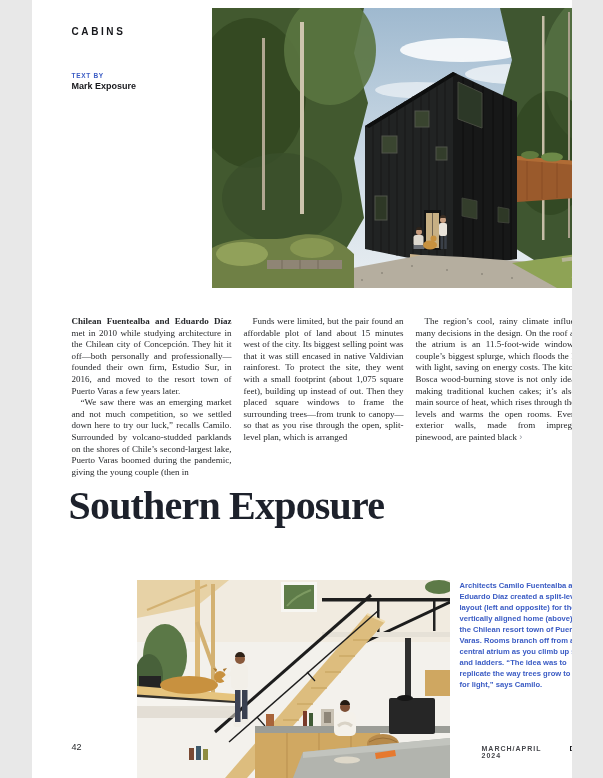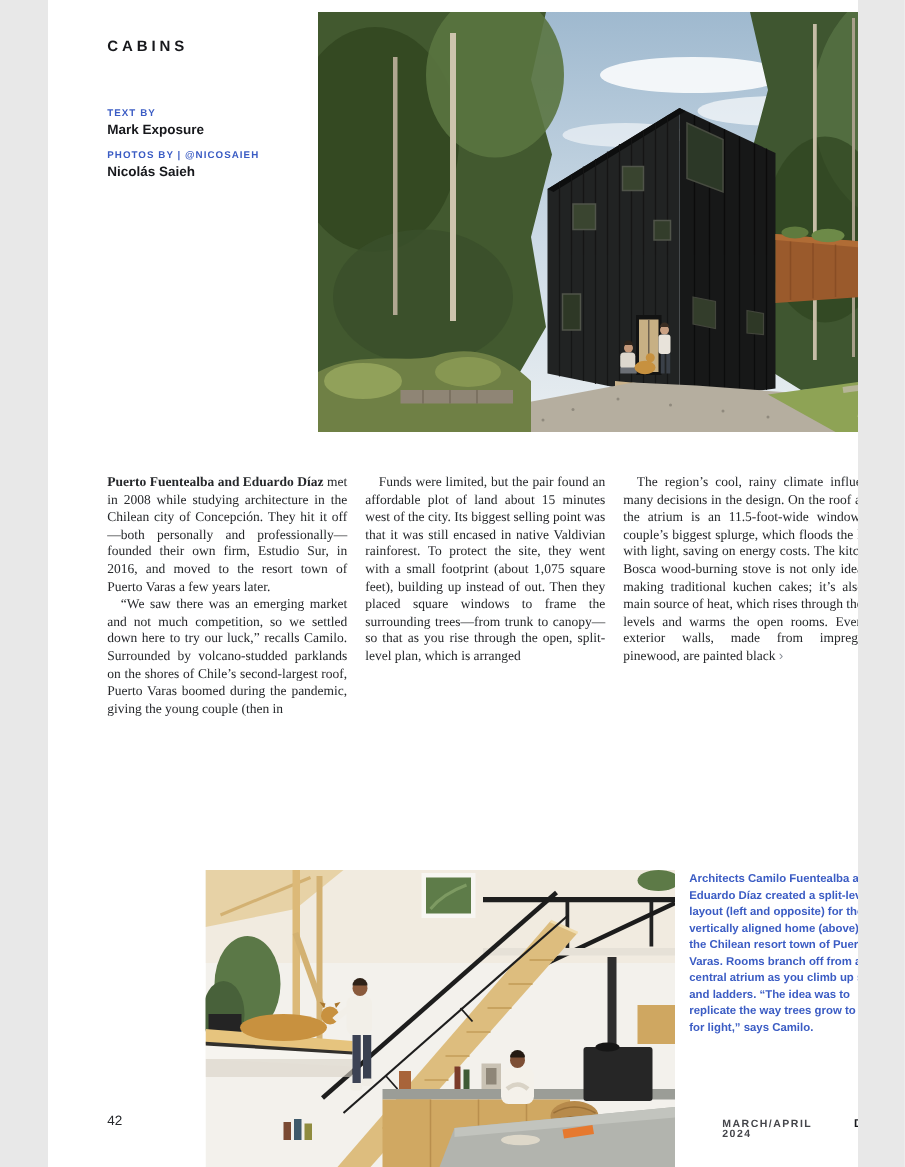--- a/index.html
+++ b/index.html
@@ -64,24 +64,20 @@
 
 <div id="page">
 
   <div id="section-label" class="abs">CABINS</div>
 
   <div id="credit-text" class="abs">
     <div class="credit-label">TEXT BY</div>
     <div class="credit-name">Mark Exposure</div>
   </div>
 
-  <div id="credit-photo" class="abs">
-    <div class="credit-label">PHOTOS BY | @NICOSAIEH</div>
-    <div class="credit-name">Nicolás Saieh</div>
-  </div>
 
   <div id="top-photo" class="abs" role="img">
     <svg viewBox="0 0 423 280" preserveAspectRatio="none">
       <defs>
         <linearGradient id="sky" x1="0" y1="0" x2="0" y2="1">
           <stop offset="0" stop-color="#9fb9cf"></stop>
             <stop offset="0.55" stop-color="#cddbe6"></stop>
             <stop offset="1" stop-color="#e9eef1"></stop>
         </linearGradient>
       </defs>
@@ -191,30 +187,31 @@
       <g stroke="#6f6555" stroke-width="0.8">
           <line x1="70" y1="252" x2="70" y2="261"></line>
           <line x1="88" y1="252" x2="88" y2="261"></line>
           <line x1="106" y1="252" x2="106" y2="261"></line>
         </g>
       <path d="M350,252 C375,248 395,250 423,244" stroke="#c0b9a8" stroke-width="4" fill="none" opacity="0.8"></path>
     </svg>
   </div>
 
   <div id="col-1" class="abs body-col">
-    <p><span class="lead-in">Puerto Fuentealba and Eduardo Díaz</span><span> met in 2008 while studying architecture in the Chilean city of Concepción. They hit it off—both personally and professionally—founded their own firm, Estudio Sur, in 2016, and moved to the resort town of Puerto Varas a few years later.</span></p>
-    <p class="indent">“We saw there was an emerging market and not much competition, so we settled down here to try our luck,” recalls Camilo. Surrounded by volcano-studded parklands on the shores of Chile’s second-largest roof, Puerto Varas boomed during the pandemic, giving the young couple (then in</p>
+    <p><span class="lead-in">Chilean Fuentealba and Eduardo Díaz</span><span> met in 2010 while studying architecture in the Chilean city of Concepción. They hit it off—both personally and professionally—founded their own firm, Estudio Sur, in 2016, and moved to the resort town of Puerto Varas a few years later.</span></p>
+    <p class="indent">“We saw there was an emerging market and not much competition, so we settled down here to try our luck,” recalls Camilo. Surrounded by volcano-studded parklands on the shores of Chile’s second-largest lake, Puerto Varas boomed during the pandemic, giving the young couple (then in</p>
   </div>
   <div id="col-2" class="abs body-col">
     <p class="indent">Funds were limited, but the pair found an affordable plot of land about 15 minutes west of the city. Its biggest selling point was that it was still encased in native Valdivian rainforest. To protect the site, they went with a small footprint (about 1,075 square feet), building up instead of out. Then they placed square windows to frame the surrounding trees—from trunk to canopy—so that as you rise through the open, split-level plan, which is arranged</p>
   </div>
   <div id="col-3" class="abs body-col">
     <p class="indent"><span>The region’s cool, rainy climate influenced many decisions in the design. On the roof above the atrium is an 11.5-foot-wide window, the couple’s biggest splurge, which floods the home with light, saving on energy costs. The kitchen’s Bosca wood-burning stove is not only ideal for making traditional kuchen cakes; it’s also the main source of heat, which rises through the five levels and warms the open rooms. Even the exterior walls, made from impregnated pinewood, are painted black </span><span class="jump-mark">›</span></p>
   </div>
 
+  <div id="headline" class="abs">Southern Exposure</div>
 
   <div id="bottom-photo" class="abs" role="img">
     <svg viewBox="0 0 313 198" preserveAspectRatio="none">
       <rect width="313" height="198" fill="#f3f1ec"></rect>
       <rect width="313" height="62" fill="#efe8dc" opacity="0.7"></rect>
 
       <polygon points="0,0 92,0 60,26 0,38" fill="#e7d2a6"></polygon>
       <line x1="10" y1="30" x2="70" y2="5" stroke="#d3b172" stroke-width="2"></line>
 
       <rect x="144" y="2" width="36" height="30" fill="#f7f6f2"></rect>

